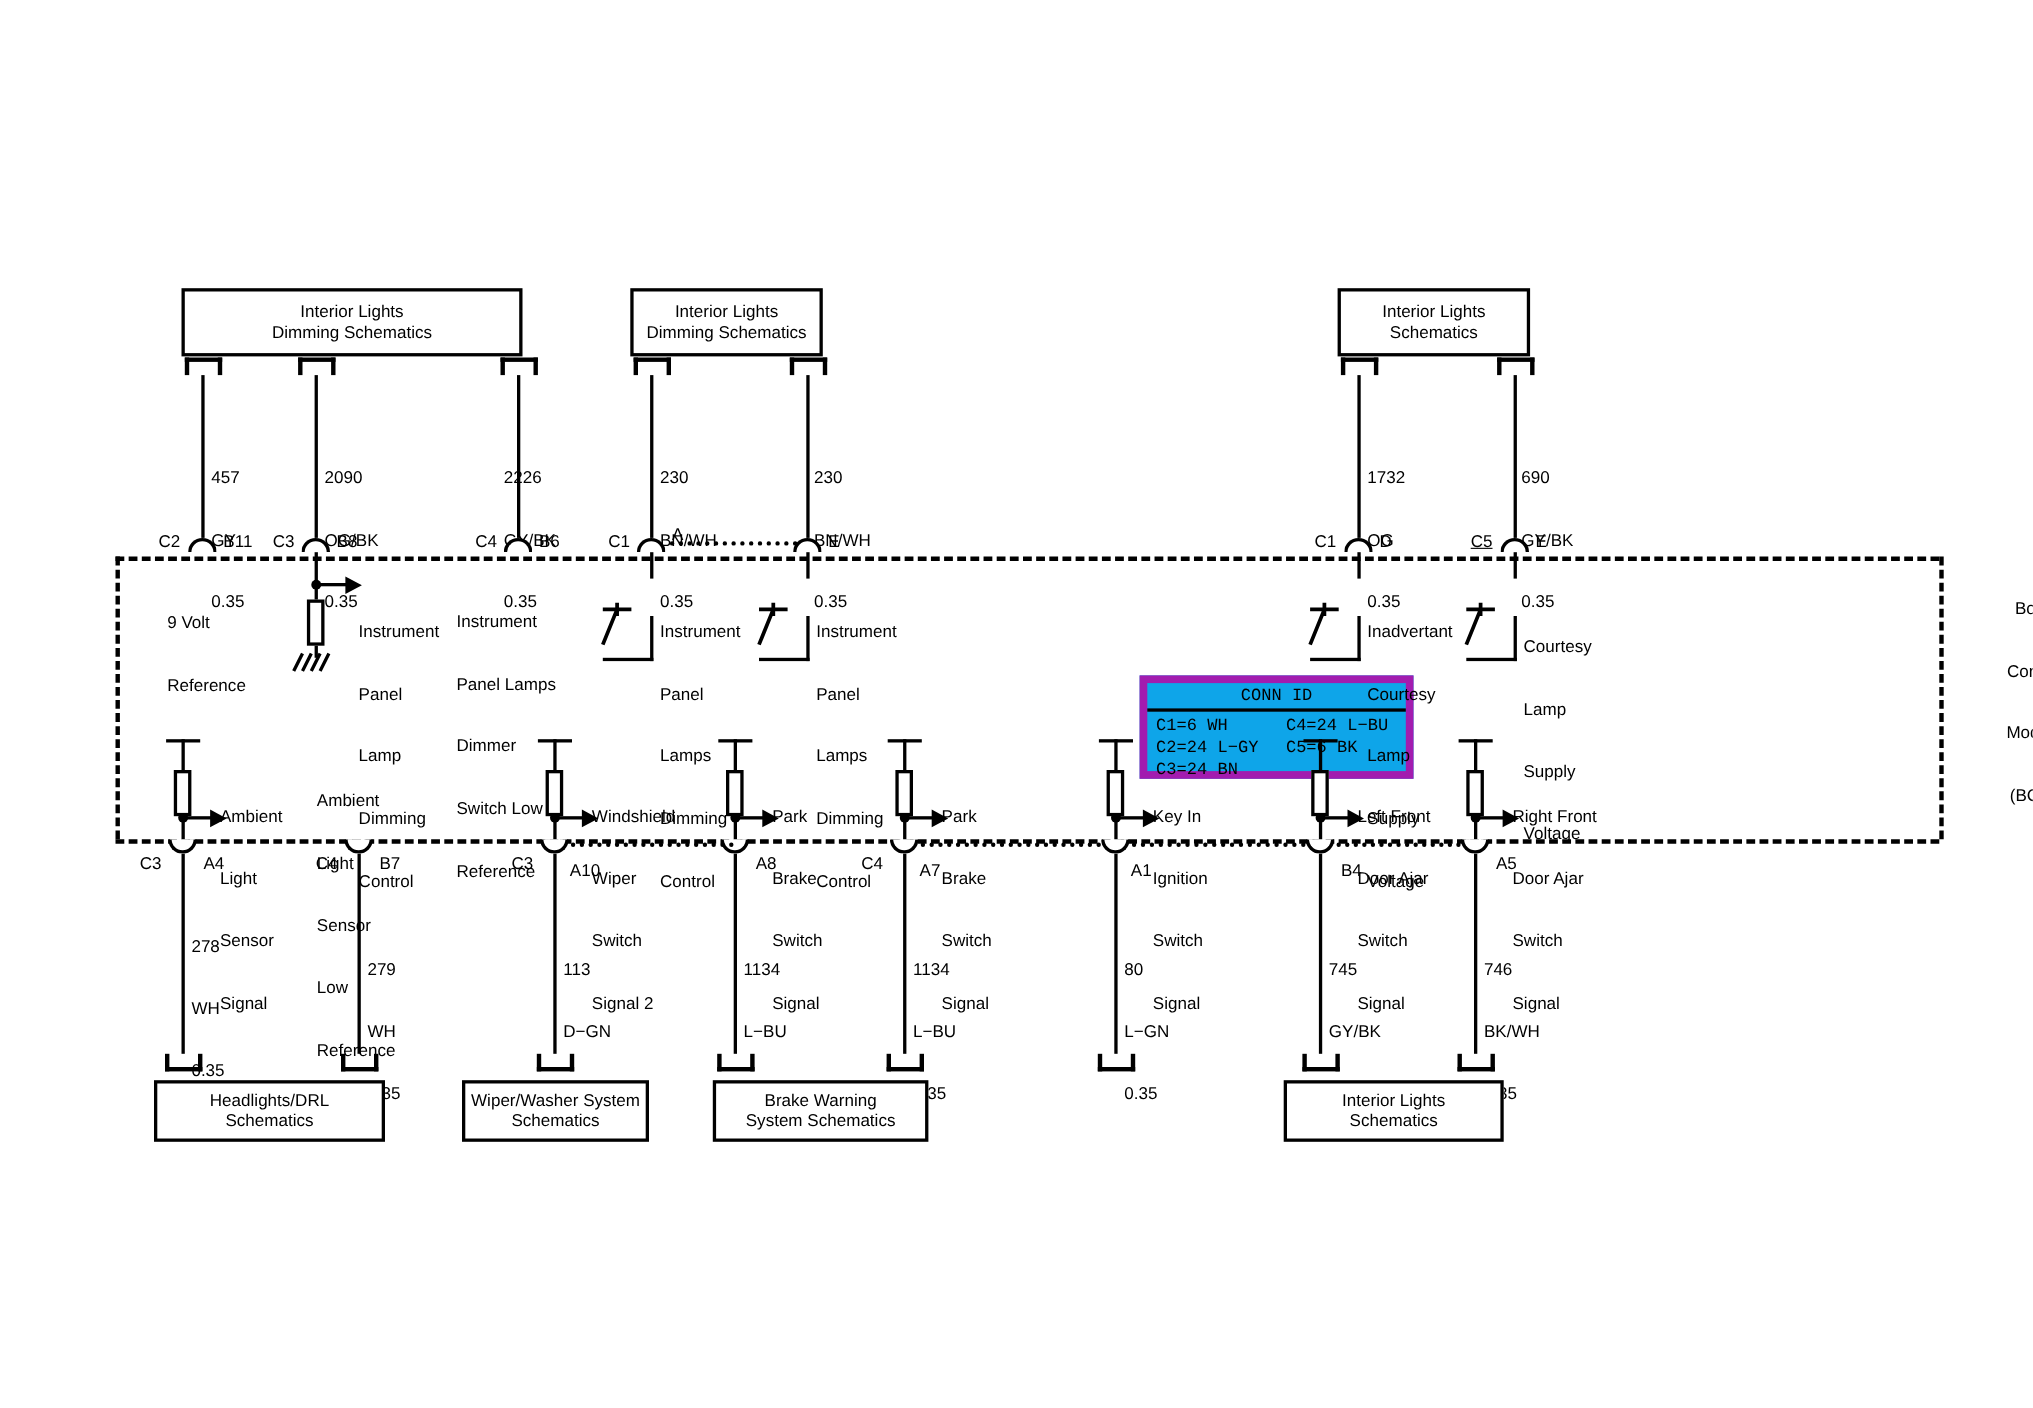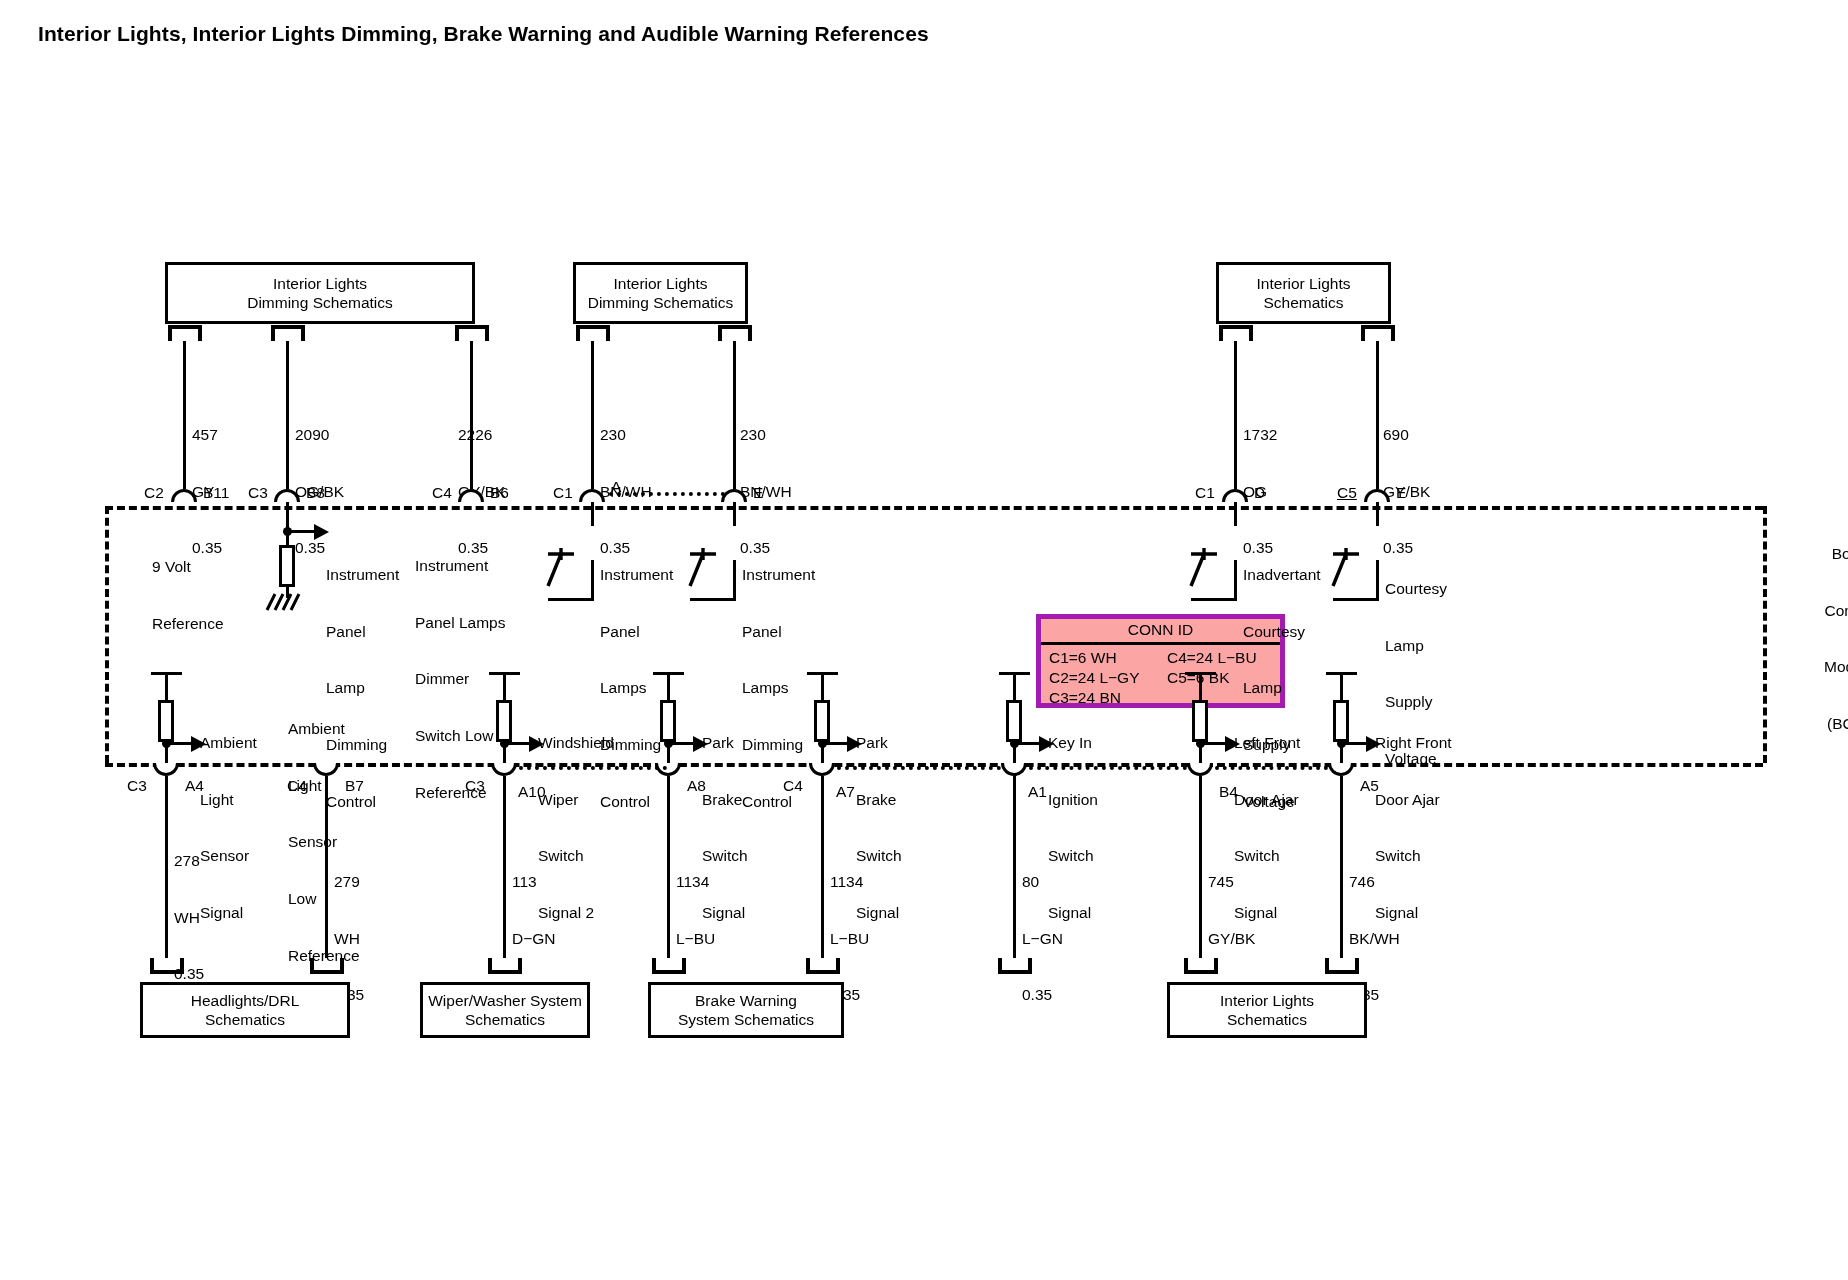--- a/index.html
+++ b/index.html
@@ -2,21 +2,21 @@
 <html><head>
 <meta charset="utf-8">
 <style>
   html,body{margin:0;padding:0;background:#fff;}
   body{width:1848px;height:1280px;position:relative;font-family:"Liberation Sans",sans-serif;color:#000;overflow:hidden;}
   #stage{position:relative;width:1848px;height:1280px;}
   .t{position:absolute;white-space:pre;line-height:1.18;}
   .title{font-size:21px;font-weight:bold;letter-spacing:.1px;}
   .box{position:absolute;border:3px solid #000;background:#fff;box-sizing:border-box;
        display:flex;align-items:center;justify-content:center;text-align:center;font-size:15.5px;line-height:1.25;}
-  .connid{position:absolute;border:5px solid #a21caf;background:#fca5a5;box-sizing:border-box;}
+  .connid{position:absolute;border:7px solid #a21caf;background:#0ea5e9;box-sizing:border-box;font-family:Liberation Mono, monospace;}
   .connid .hdr{border-bottom:3px solid #000;text-align:center;font-size:15.5px;padding:2px 0 3px;font-weight:normal;}
   .connid .body{font-size:15.5px;padding:3px 6px 4px 8px;line-height:1.3;}
   .connid .row{display:flex;}
   .connid .c1{width:118px;}
   .vline{position:absolute;background:#000;width:3px;}
   .hline{position:absolute;background:#000;height:3px;}
   .lab{position:absolute;font-size:15.5px;line-height:1.22;white-space:pre;}
   .pin{position:absolute;font-size:15.5px;white-space:pre;}
   
   .staple{position:absolute;width:34px;height:16px;box-sizing:border-box;
@@ -33,21 +33,20 @@
   .arrow{position:absolute;width:0;height:0;border-top:8px solid transparent;border-bottom:8px solid transparent;border-left:15px solid #000;}
   .dot{position:absolute;width:9px;height:9px;border-radius:50%;background:#000;}
   .dotline{position:absolute;height:0;border-top:4px dotted #000;}
   svg{position:absolute;overflow:visible;}
 </style>
 </head>
 <body>
 
 <div id="stage">
 
-  <div class="t title" style="left:38px;top:22px;">Interior Lights, Interior Lights Dimming, Brake Warning and Audible Warning References</div>
 
   <div class="box" style="left:165px;top:262px;width:310px;height:62px;">
     <div>
       <div>Interior Lights</div>
       <div>Dimming Schematics</div>
     </div>
   </div>
   <div class="box" style="left:573px;top:262px;width:175px;height:62px;">
     <div>
       <div>Interior Lights</div>

